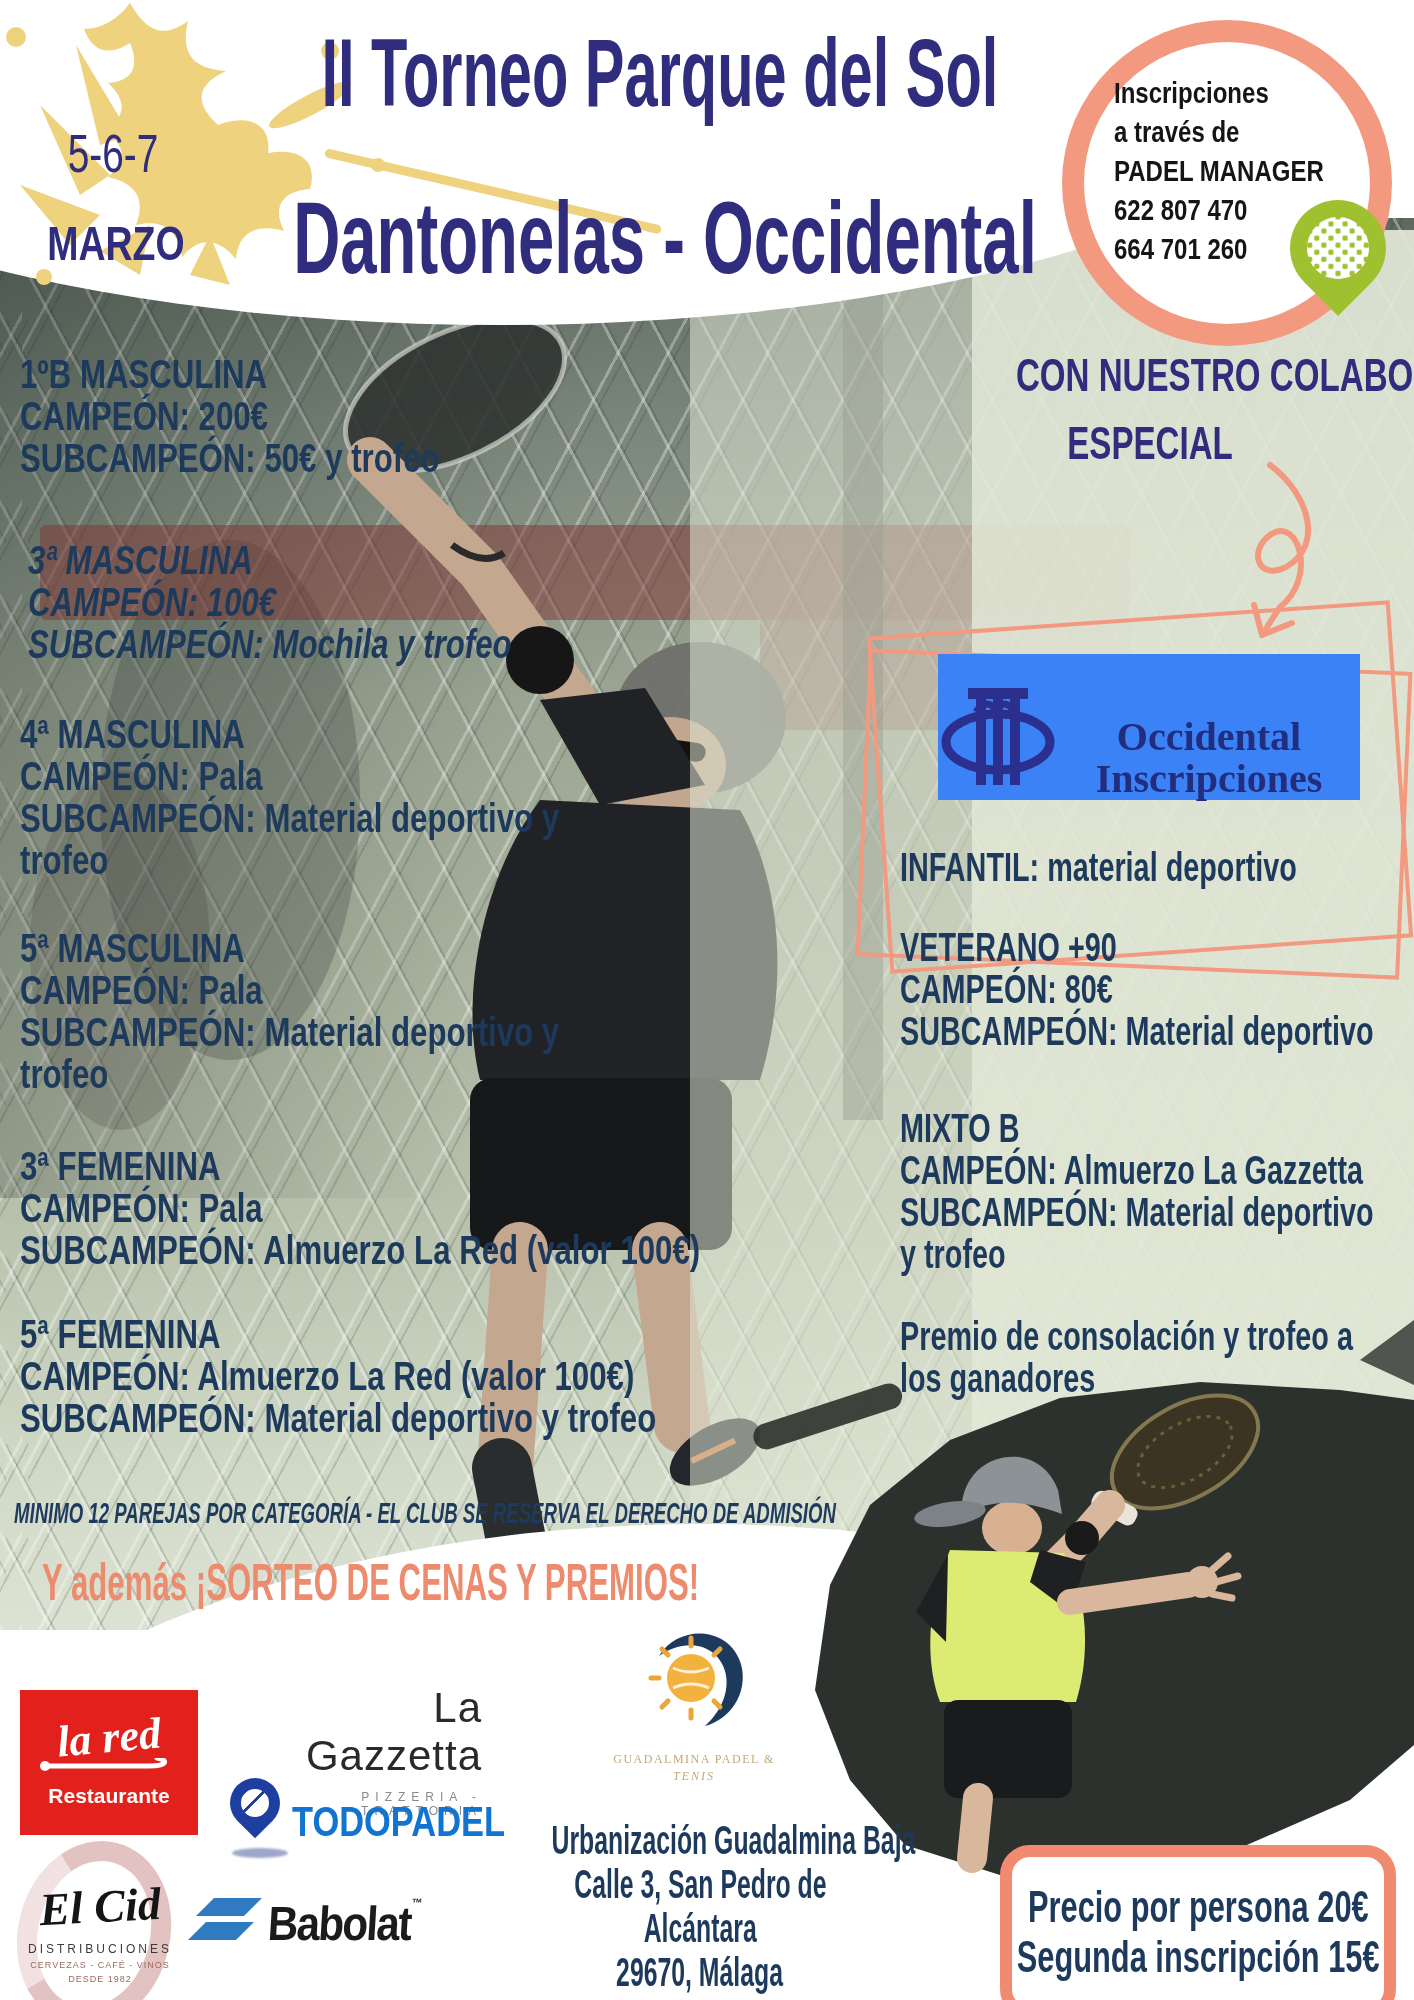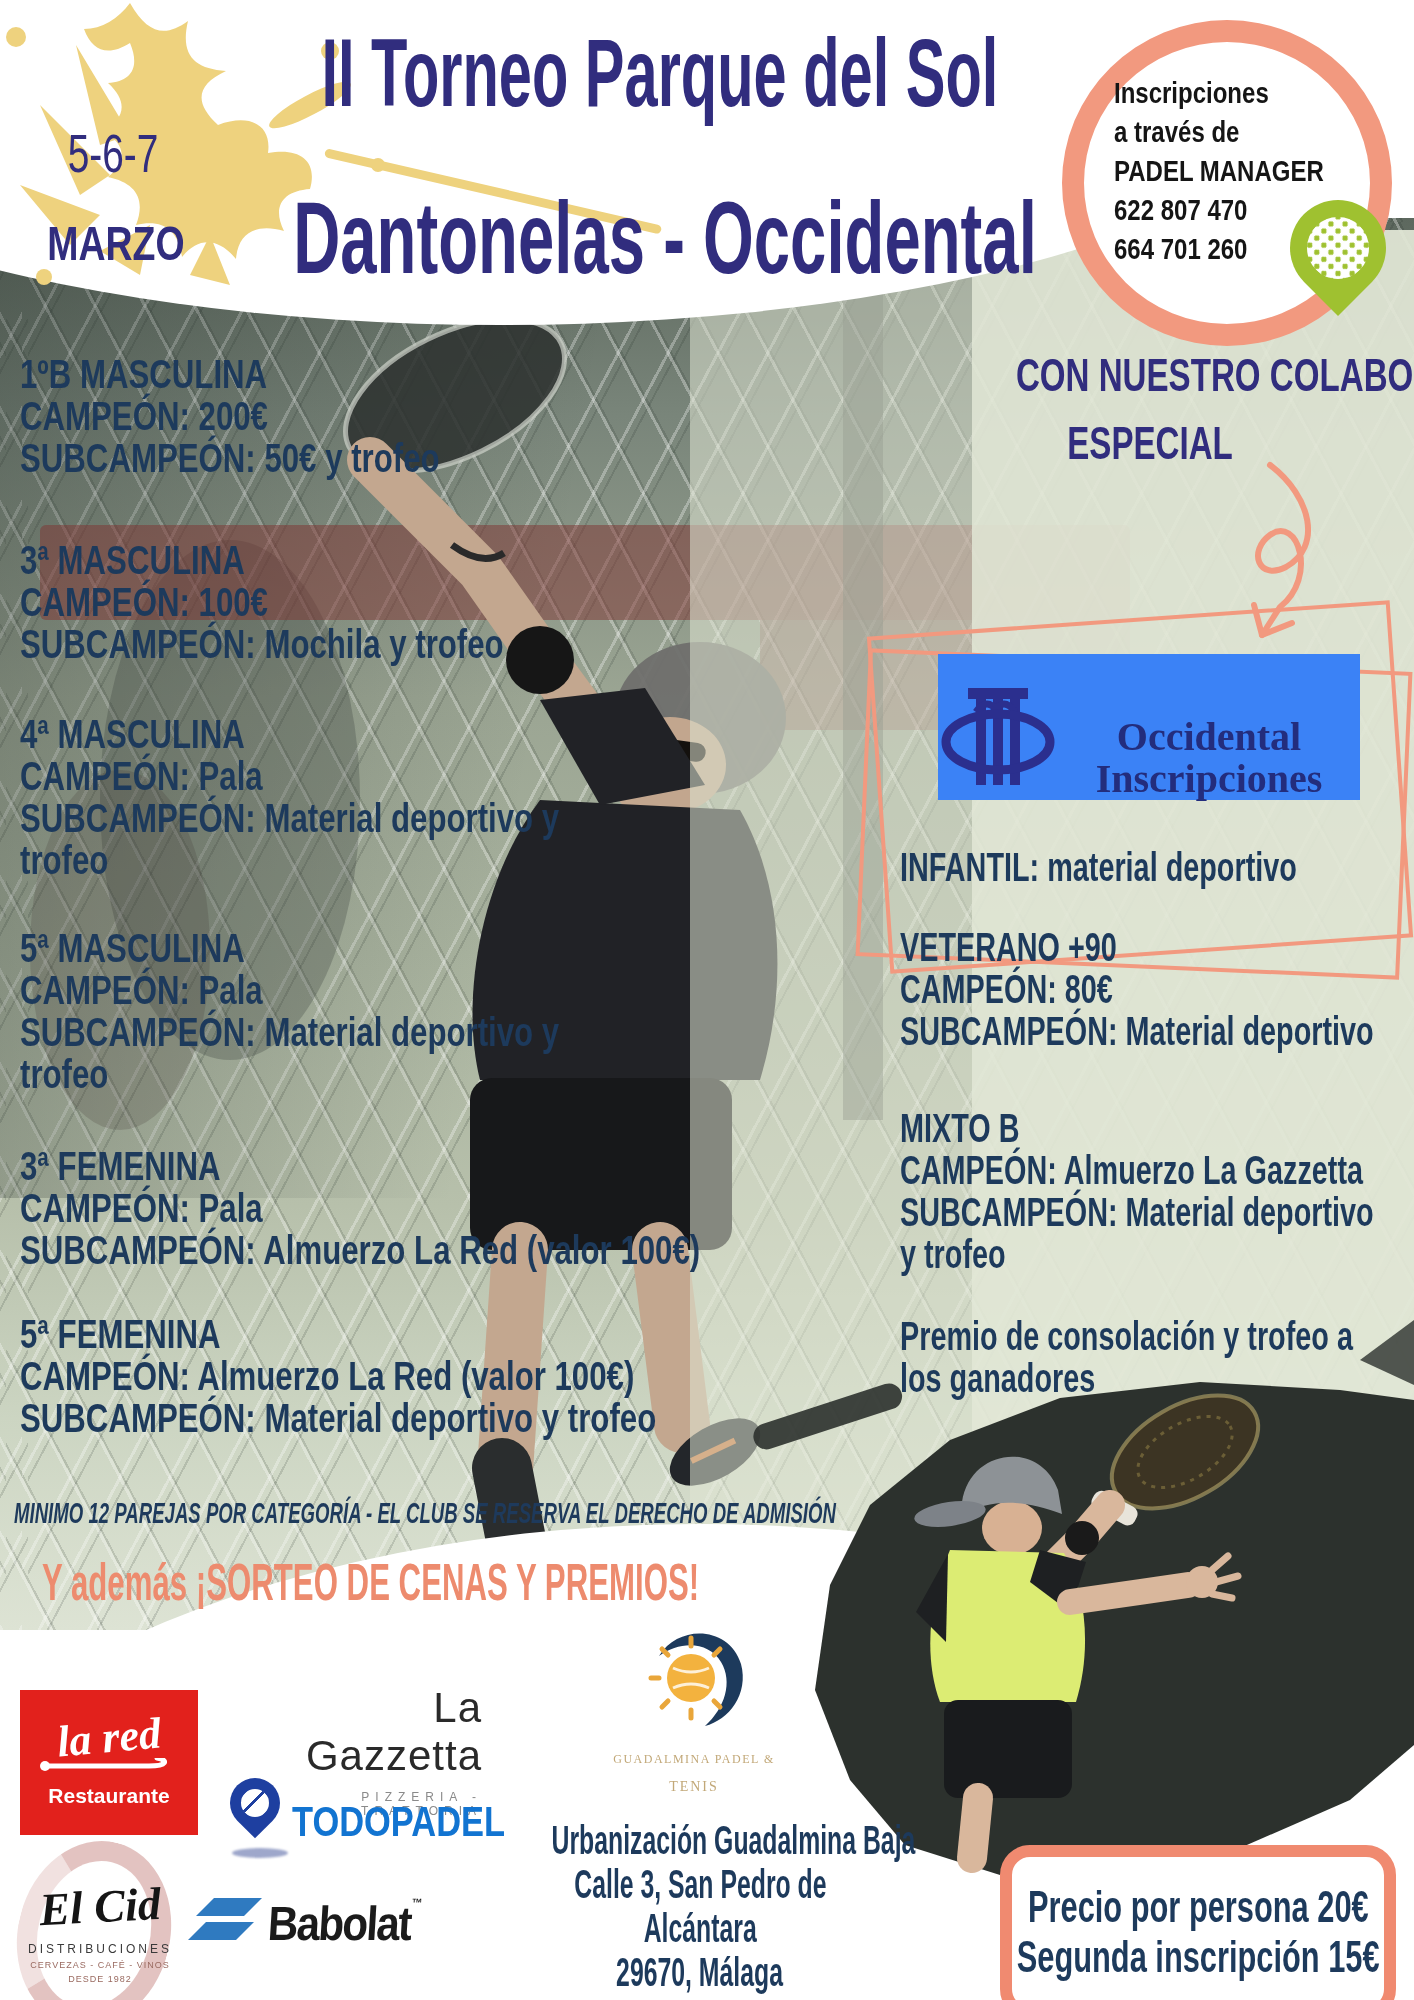--- a/index.html
+++ b/index.html
@@ -104,21 +104,21 @@
               letter-spacing:1px;color:#9a6a60;}
   .elcid-sub3{position:absolute;left:0;top:134px;width:180px;text-align:center;font-size:9px;
               letter-spacing:1px;color:#9a6a60;}
   .babolat-text{position:absolute;left:268px;top:1896px;z-index:8;color:#1b1b1b;font-size:48px;
                 font-weight:800;letter-spacing:-2px;}
   .babolat-text .cx{transform:scaleX(.88) skewX(-4deg);}
   .babolat-tm{font-size:12px;vertical-align:top;}
   .bab-svg{position:absolute;left:184px;top:1894px;width:84px;height:56px;z-index:8;}
   .guad-box{position:absolute;left:598px;top:1616px;width:192px;height:198px;background:#fff;z-index:8;text-align:center;}
   .guad-t1{font-family:"Liberation Serif",serif;color:#c2a878;font-size:12px;letter-spacing:1.5px;margin-top:2px;}
-  .guad-t2{font-family:"Liberation Serif",serif;color:#c2a878;font-size:14px;letter-spacing:2px;margin-top:12px;}
+  .guad-t2{font-family:"Liberation Serif",serif;color:#c2a878;font-size:12px;letter-spacing:2px;margin-top:2px;font-style:italic;}
   .venue{position:absolute;left:440px;top:1818px;width:520px;text-align:center;z-index:8;
          color:#1d3a5c;font-size:40px;font-weight:bold;}
   .venue div{height:44px;}
   .venue .cc{transform:scaleX(.62);}
   .price-box{position:absolute;left:1000px;top:1813px;width:372px;height:150px;background:#fff;
              border:12px solid #f08a70;border-radius:30px;z-index:8;display:flex;flex-direction:column;
              align-items:center;justify-content:center;margin-top:32px;}
   .price-box div{height:50px;line-height:50px;color:#1d3a5c;font-size:44px;font-weight:bold;text-align:center;}
   .price-box .cc{transform:scaleX(.70);}
 </style>
@@ -193,21 +193,21 @@
   </div>
   <div class="pm-pin">
     <div class="pm-pin-inner"></div>
   </div>
 
   <div class="grp" style="left:20px;top:352px;">
     <div><span class="cx">1ºB MASCULINA</span></div>
     <div><span class="cx">CAMPEÓN: 200€</span></div>
     <div><span class="cx">SUBCAMPEÓN: 50€ y trofeo</span></div>
   </div>
-  <div class="grp" style="left:20px;top:538px;">
+  <div class="grp" style="left:28px;top:538px;font-style:italic;">
     <div><span class="cx">3ª MASCULINA</span></div>
     <div><span class="cx">CAMPEÓN: 100€</span></div>
     <div><span class="cx">SUBCAMPEÓN: Mochila y trofeo</span></div>
   </div>
   <div class="grp" style="left:20px;top:712px;">
     <div><span class="cx">4ª MASCULINA</span></div>
     <div><span class="cx">CAMPEÓN: Pala</span></div>
     <div><span class="cx">SUBCAMPEÓN: Material deportivo y</span></div>
     <div><span class="cx">trofeo</span></div>
   </div>

